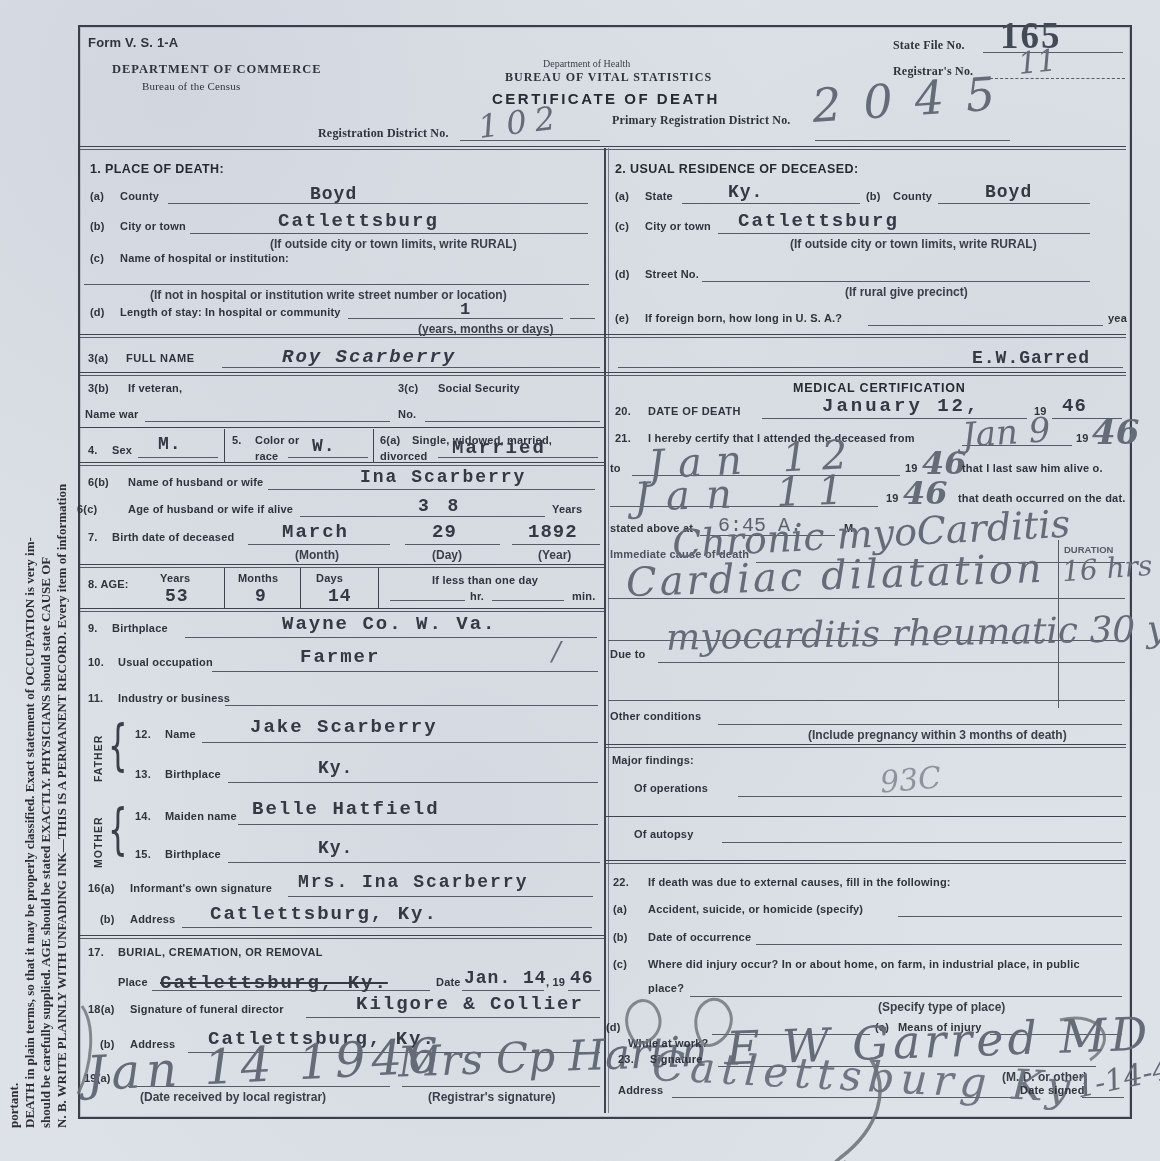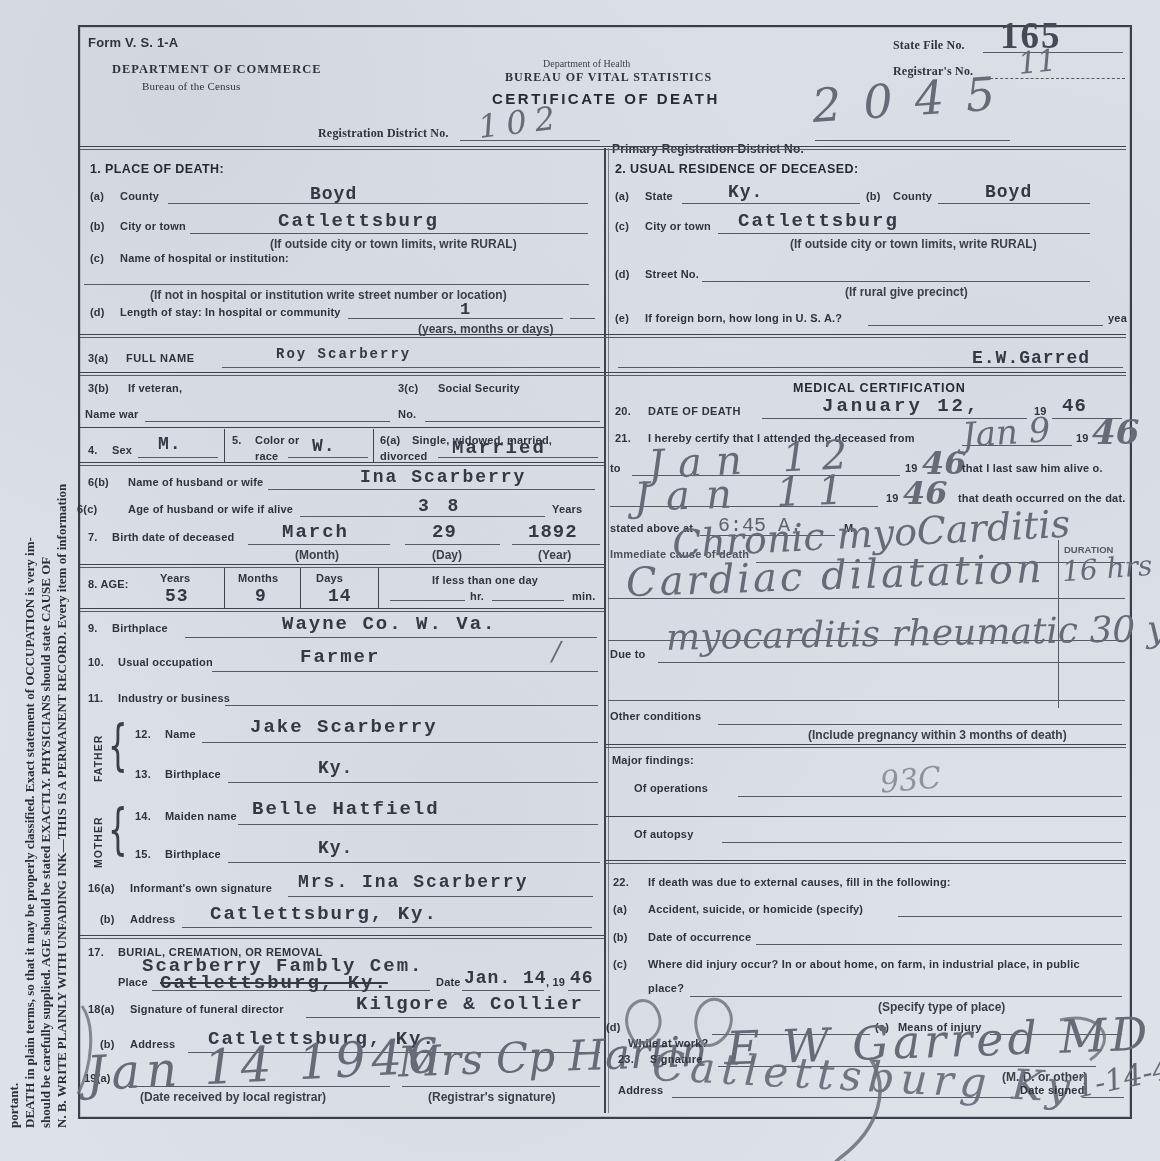--- a/index.html
+++ b/index.html
@@ -53,21 +53,21 @@
   <div class="ln" style="left:983px;top:52px;width:140px;"></div>
 
   <span class="lbl" style="left:893px;top:64px;font-family:'Liberation Serif',serif;font-size:12px;">Registrar's No.</span>
   <span class="hand" style="left:1018px;top:44px;font-size:30px;transform:rotate(-6deg);">11</span>
   <div class="ln" style="left:990px;top:78px;width:135px;border-bottom-style:dashed;"></div>
 
   <span class="lbl" style="left:318px;top:126px;font-family:'Liberation Serif',serif;font-size:12px;">Registration District No.</span>
   <span class="hand" style="left:478px;top:103px;font-size:32px;transform:rotate(-7deg);letter-spacing:8px;">102</span>
   <div class="ln" style="left:460px;top:140px;width:140px;"></div>
 
-  <span class="lbl" style="left:612px;top:142px;font-family:Liberation Sans, sans-serif;font-size:12px;">Primary Registration District No.</span>
+  <span class="lbl" style="left:612px;top:113px;font-family:Liberation Serif, serif;font-size:12px;">Primary Registration District No.</span>
   <span class="hand" style="left:812px;top:72px;font-size:46px;transform:rotate(-4deg);letter-spacing:22px;">2045</span>
   <div class="ln" style="left:815px;top:140px;width:195px;"></div>
 
   <div class="hline" style="left:80px;top:146px;width:1046px;"></div>
   <div class="vline" style="left:604px;top:148px;height:965px;border-left-width:2px;"></div>
   <div class="vline" style="left:608px;top:148px;height:965px;border-left-width:1px;border-left-color:#7b818c;"></div>
 
   <span class="sec" style="left:90px;top:162px;">1.  PLACE OF DEATH:</span>
   <span class="lbl" style="left:90px;top:190px;">(a)</span>
   <span class="lbl" style="left:120px;top:190px;">County</span>
@@ -116,21 +116,21 @@
   <span class="lbl" style="left:615px;top:312px;">(e)</span>
   <span class="lbl" style="left:645px;top:312px;">If foreign born, how long in U. S. A.?</span>
   <div class="ln" style="left:868px;top:325px;width:235px;"></div>
   <span class="lbl" style="left:1108px;top:312px;">yea</span>
 
   <div class="hline" style="left:80px;top:334px;width:1046px;"></div>
 
   <span class="lbl" style="left:88px;top:352px;">3(a)</span>
   <span class="lbl" style="left:126px;top:352px;letter-spacing:.6px;">FULL NAME</span>
   <div class="ln" style="left:222px;top:367px;width:378px;"></div>
-  <span class="type" style="left:276px;top:346px;font-size:14px;letter-spacing:2px;">Roy Scarberry</span>
+  <span class="type" style="left:282px;top:346px;font-size:19px;letter-spacing:2px;font-style:italic;">Roy Scarberry</span>
   <div class="ln" style="left:618px;top:367px;width:505px;"></div>
   <span class="type" style="left:972px;top:348px;font-size:18px;">E.W.Garred</span>
   <div class="hline" style="left:80px;top:372px;width:1046px;"></div>
 
   <span class="lbl" style="left:88px;top:382px;">3(b)</span>
   <span class="lbl" style="left:128px;top:382px;">If veteran,</span>
   <span class="lbl" style="left:85px;top:408px;">Name war</span>
   <div class="ln" style="left:145px;top:421px;width:245px;"></div>
   <span class="lbl" style="left:398px;top:382px;">3(c)</span>
   <span class="lbl" style="left:438px;top:382px;">Social Security</span>
@@ -239,21 +239,20 @@
   <div class="ln" style="left:288px;top:896px;width:305px;"></div>
   <span class="type" style="left:298px;top:872px;font-size:18px;letter-spacing:2px;">Mrs. Ina Scarberry</span>
   <span class="lbl" style="left:100px;top:913px;">(b)</span>
   <span class="lbl" style="left:130px;top:913px;">Address</span>
   <div class="ln" style="left:182px;top:927px;width:410px;"></div>
   <span class="type" style="left:210px;top:903px;font-size:19px;letter-spacing:2px;">Catlettsburg, Ky.</span>
   <div class="hline" style="left:80px;top:935px;width:524px;"></div>
 
   <span class="lbl" style="left:88px;top:946px;">17.</span>
   <span class="lbl" style="left:118px;top:946px;letter-spacing:.4px;">BURIAL, CREMATION, OR REMOVAL</span>
-  <span class="type" style="left:142px;top:955px;font-size:19px;letter-spacing:2px;">Scarberry Fambly Cem.</span>
   <span class="lbl" style="left:118px;top:976px;">Place</span>
   <div class="ln" style="left:152px;top:990px;width:278px;"></div>
   <span class="type strike" style="left:160px;top:972px;font-size:19px;letter-spacing:2px;">Catlettsburg, Ky.</span>
   <span class="lbl" style="left:436px;top:976px;">Date</span>
   <div class="ln" style="left:462px;top:990px;width:82px;"></div>
   <span class="type" style="left:464px;top:968px;font-size:18px;">Jan. 14</span>
   <span class="lbl" style="left:546px;top:976px;">, 19</span>
   <div class="ln" style="left:568px;top:990px;width:32px;"></div>
   <span class="type" style="left:570px;top:968px;font-size:18px;">46</span>
 

